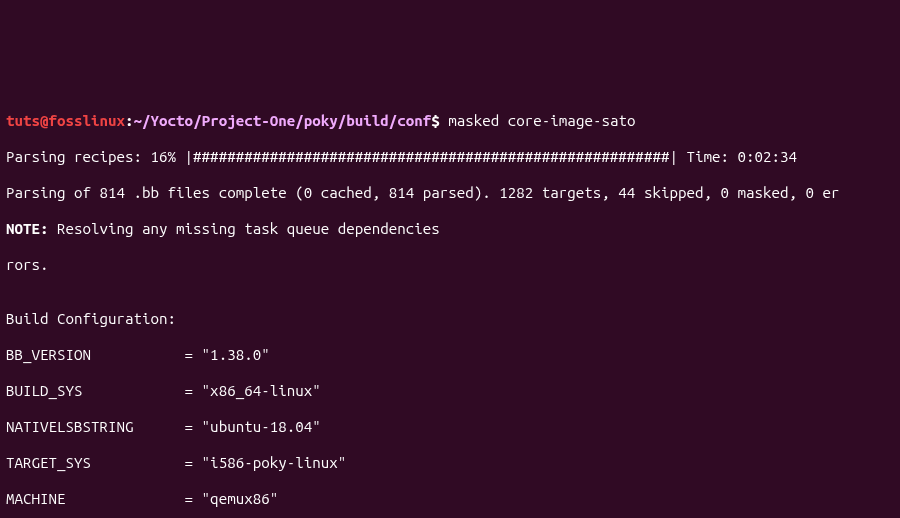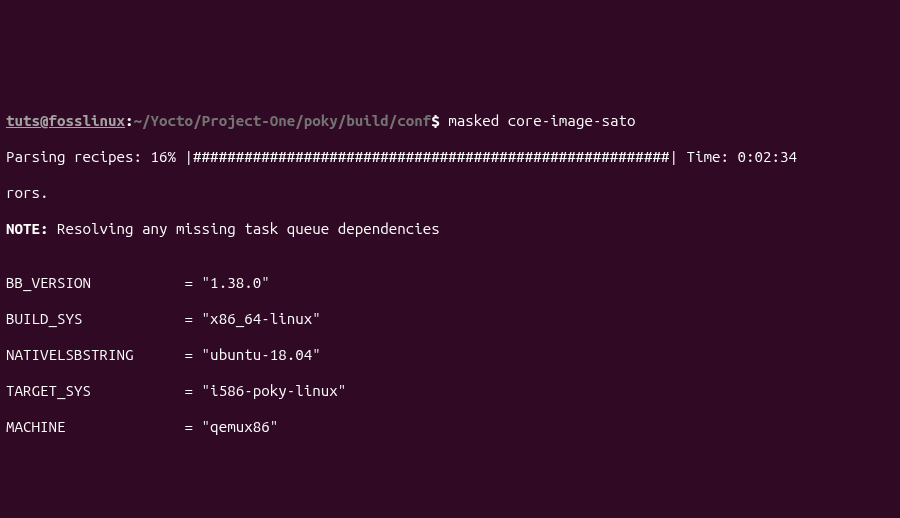--- a/index.html
+++ b/index.html
@@ -13,35 +13,37 @@
     line-height: 18px;
     color: #ffffff;
     overflow: hidden;
     white-space: pre;
   }
   .terminal {
     padding: 4px 6px;
     width: 888px;
   }
   .bold { font-weight: bold; }
-  .green { color: #a3a3a3; text-decoration: underline; }
-  .blue { color: #737373; }
+  .green { color: #ef4444; }
+  .blue { color: #f0abfc; }
   .line { display: block; }
 </style>
 </head>
 <body>
 
 
 
 <div class="terminal">
 <span class="line"><span class="bold green">tuts@fosslinux</span><span class="bold">:</span><span class="bold blue">~/Yocto/Project-One/poky/build/conf</span><span class="bold">$</span><span> masked core-image-sato</span></span>
 <span class="line">Parsing recipes: 16% |########################################################| Time: 0:02:34</span>
+<span class="line">Parsing of 814 .bb files complete (0 cached, 814 parsed). 1282 targets, 44 skipped, 0 masked, 0 er</span>
+<span class="line"><span class="bold">NOTE:</span><span> Resolving any missing task queue dependencies</span></span>
 <span class="line">rors.</span>
-<span class="line"><span class="bold">NOTE:</span><span> Resolving any missing task queue dependencies</span></span>
 <span class="line"></span>
+<span class="line">Build Configuration:</span>
 <span class="line">BB_VERSION           = "1.38.0"</span>
 <span class="line">BUILD_SYS            = "x86_64-linux"</span>
 <span class="line">NATIVELSBSTRING      = "ubuntu-18.04"</span>
 <span class="line">TARGET_SYS           = "i586-poky-linux"</span>
 <span class="line">MACHINE              = "qemux86"</span>
 
 
 
 
 

